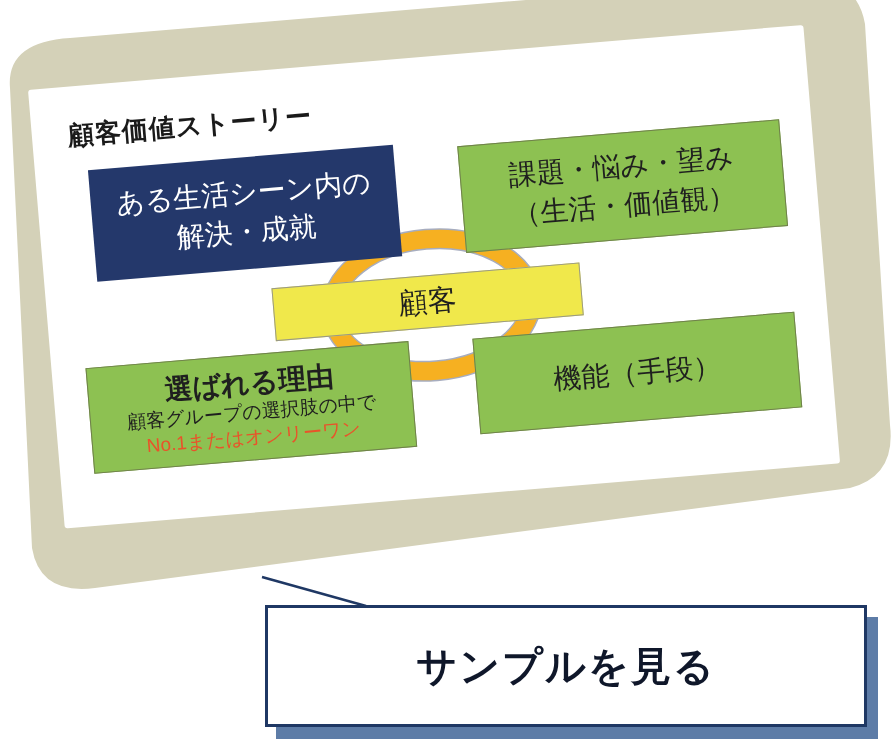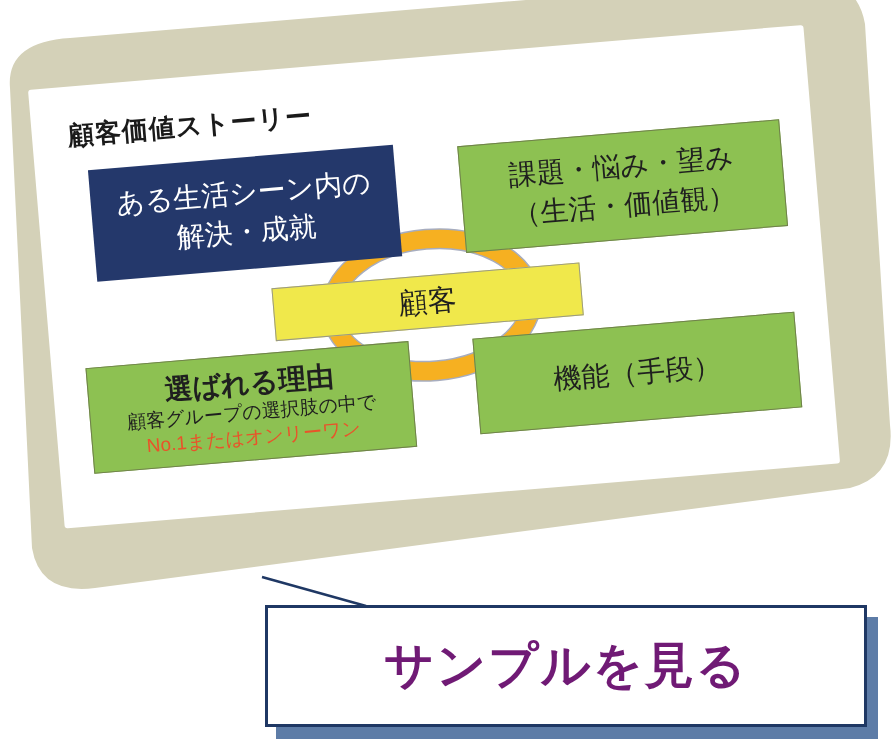--- a/index.html
+++ b/index.html
@@ -52,21 +52,21 @@
 
   
   .cta {
     position:absolute; left:265px; top:605px; width:602px; height:122px;
     background:#ffffff; border:3px solid #1f3864;
     box-shadow:11px 12px 0 0 #5d7ca7;
     display:flex; align-items:center; justify-content:center;
     box-sizing:border-box; cursor:pointer;
   }
   .cta-label {
-    font-size:49px; font-weight:800; color:#701a75; letter-spacing:2px;
+    font-size:40px; font-weight:800; color:#0f172a; letter-spacing:2px;
     white-space:nowrap;
   }
 </style>
 </head>
 <body>
 
 <div class="stage">
 
   <svg class="layer" width="896" height="750" viewBox="0 0 896 750" aria-hidden="true">
     <path d="M 70,38 L 790,-22 Q 856,-28 865,24 L 890,425 Q 896,476 850,488

